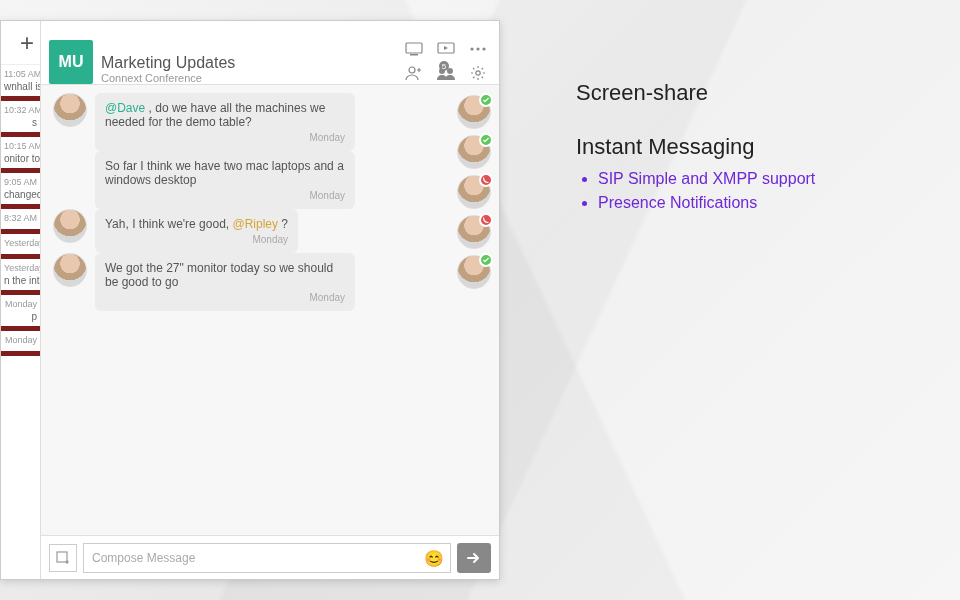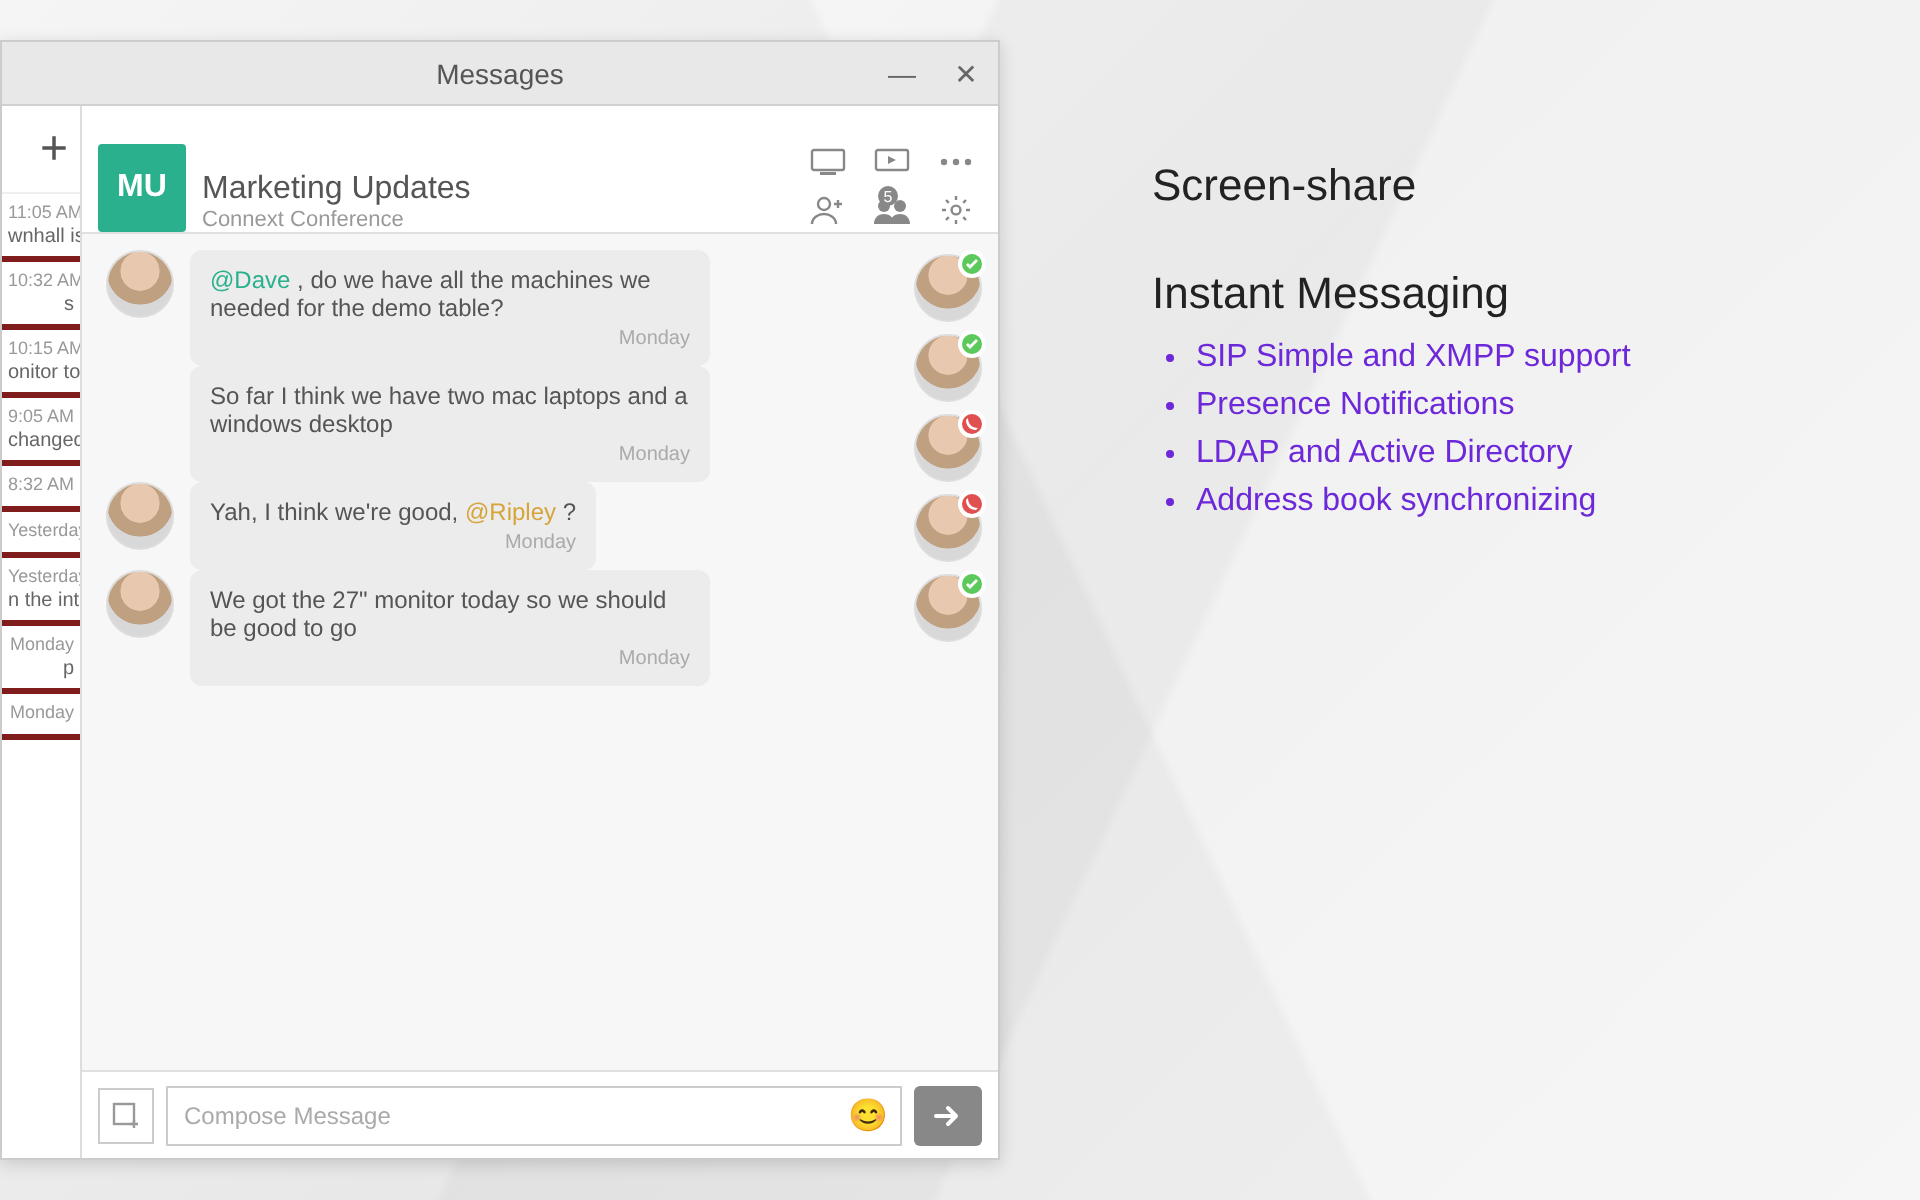--- a/index.html
+++ b/index.html
@@ -76,21 +76,21 @@
     height: 44px;
     display: flex;
     align-items: center;
     justify-content: flex-end;
     padding-right: 6px;
     font-size: 24px;
     color: #555;
     border-bottom: 1px solid #eee;
   }
   .sidebar-item {
-    border-bottom: 3px solid #7f1d1d;
+    border-bottom: 5px solid #7f1d1d;
     padding: 4px 3px;
     font-size: 9px;
     color: #888;
     text-align: right;
     overflow: hidden;
     white-space: nowrap;
   }
   .sidebar-item .time { font-size: 9px; color: #999; display:block; margin-bottom:2px;}
   .sidebar-item .snip { font-size: 10px; color: #666; display:block;}
 
@@ -265,27 +265,20 @@
     font-size: 16px;
     color: #6d28d9;
   }
   .feature-panel li { margin: 6px 0; }
 </style>
 </head>
 <body>
 
 <div class="app-window">
 
-  <div class="titlebar">
-    <div class="titlebar-title">Messages</div>
-    <div class="titlebar-controls">
-      <div class="titlebar-btn">—</div>
-      <div class="titlebar-btn">✕</div>
-    </div>
-  </div>
 
   <div class="app-body">
 
     <div class="sidebar">
       <div class="sidebar-plus">
         <span>+</span>
       </div>
       <div class="sidebar-item">
           <span class="time">11:05 AM</span>
           <span class="snip">wnhall is</span>
@@ -481,17 +474,13 @@
 
 <div class="feature-panel">
   <h2>Screen-share</h2>
 
   <h2>Instant Messaging</h2>
   <ul>
     <li>SIP Simple and XMPP support</li>
     <li>Presence Notifications</li>
   </ul>
 
-  <ul>
-    <li>LDAP and Active Directory</li>
-    <li>Address book synchronizing</li>
-  </ul>
 </div>
 
 </body></html>

